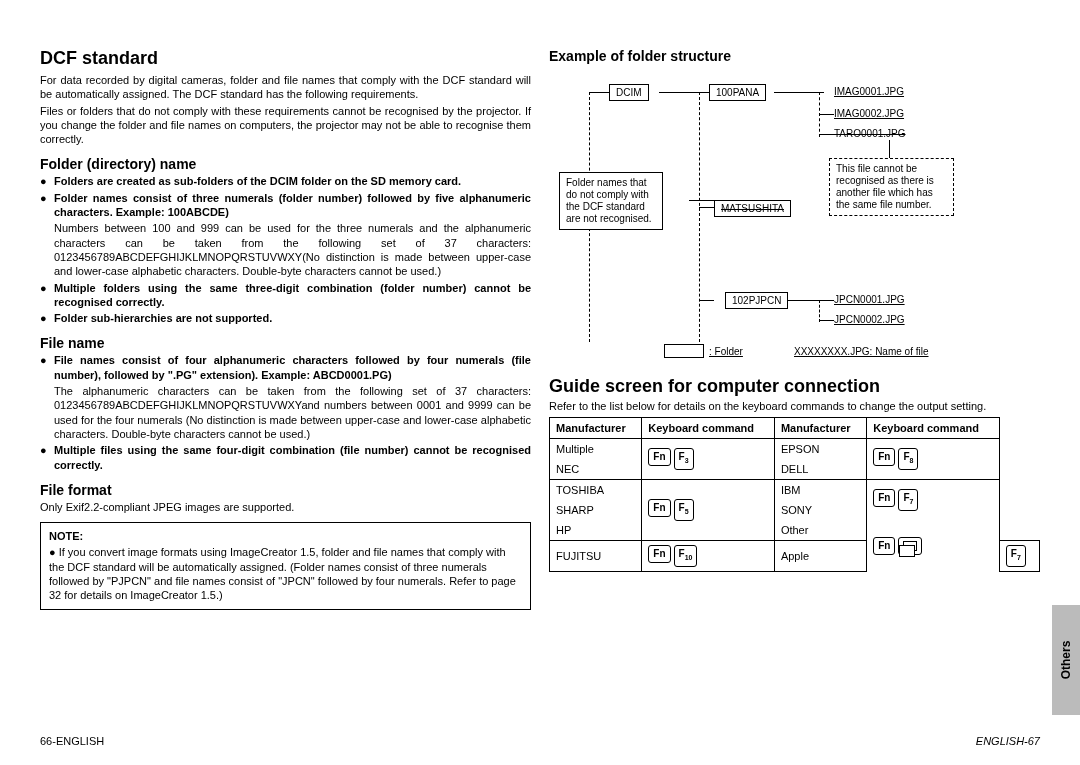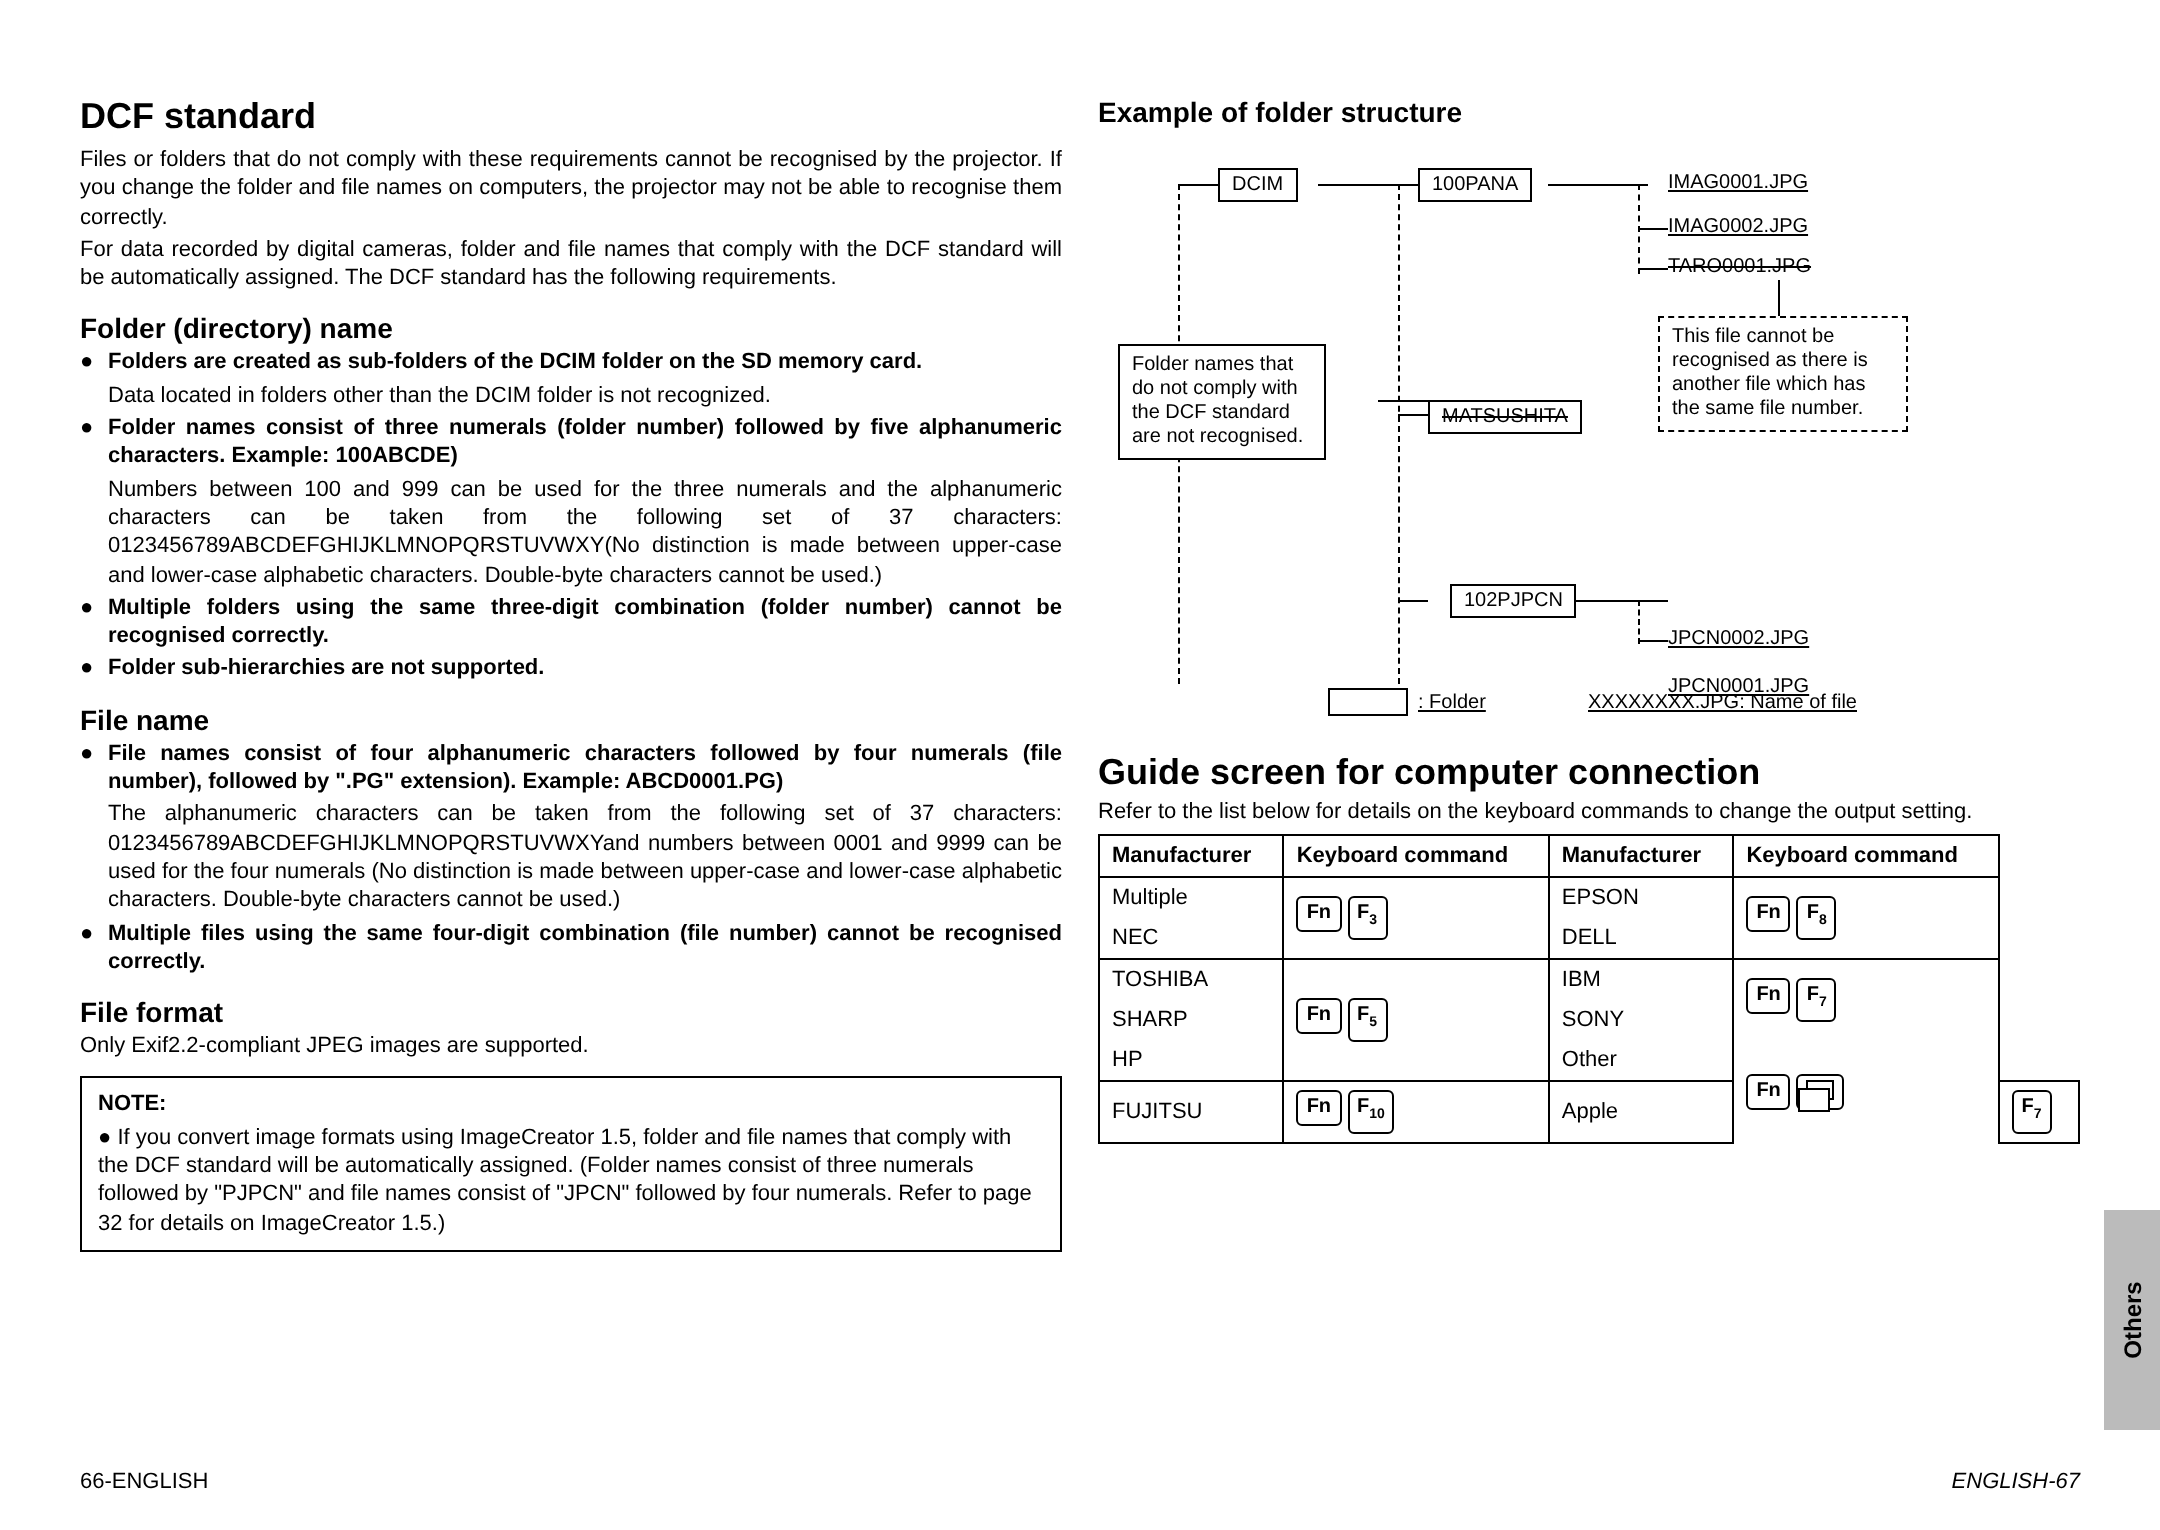--- a/index.html
+++ b/index.html
@@ -148,28 +148,27 @@
     background: #fff;
   }
 </style>
 </head>
 <body>
 
 <div class="page">
 
   <div class="col">
     <h1>DCF standard</h1>
+    <p>For data recorded by digital cameras, folder and file names that comply with the DCF standard will be automatically assigned. The DCF standard has the following requirements.</p>
     <p>Files or folders that do not comply with these requirements cannot be recognised by the projector. If you change the folder and file names on computers, the projector may not be able to recognise them correctly.</p>
-    <p>For data recorded by digital cameras, folder and file names that comply with the DCF standard will be automatically assigned. The DCF standard has the following requirements.</p>
 
     <h2>Folder (directory) name</h2>
     <ul>
       <li><span class="bullet">●</span><b>Folders are created as sub-folders of the DCIM folder on the SD memory card.</b></li>
     </ul>
-    <p class="sub">Data located in folders other than the DCIM folder is not recognized.</p>
     <ul>
       <li><span class="bullet">●</span><b>Folder names consist of three numerals (folder number) followed by five alphanumeric characters. Example: 100ABCDE)</b></li>
     </ul>
     <p class="sub">Numbers between 100 and 999 can be used for the three numerals and the alphanumeric characters can be taken from the following set of 37 characters: 0123456789ABCDEFGHIJKLMNOPQRSTUVWXY(No distinction is made between upper-case and lower-case alphabetic characters. Double-byte characters cannot be used.)</p>
     <ul>
       <li><span class="bullet">●</span><b>Multiple folders using the same three-digit combination (folder number) cannot be recognised correctly.</b></li>
       <li><span class="bullet">●</span><b>Folder sub-hierarchies are not supported.</b></li>
     </ul>
 
     <h2>File name</h2>
@@ -220,21 +219,21 @@
 
       <div class="callout" style="left:10px; top:100px; width:104px;">Folder names that do not comply with the DCF standard are not recognised.</div>
       <div class="hline" style="left:140px; top:128px; width:25px;"></div>
 
       <div class="dbox strike" style="left:165px; top:128px;">MATSUSHITA</div>
 
       <div class="callout dash-border" style="left:280px; top:86px; width:125px;">This file cannot be recognised as there is another file which has the same file number.</div>
       <div class="vline" style="left:340px; top:68px; height:18px;"></div>
 
       <div class="dbox" style="left:176px; top:220px;">102PJPCN</div>
-      <div class="dtext" style="left:285px; top:222px;margin-top:44px;">JPCN0001.JPG</div>
+      <div class="dtext" style="left:285px; top:222px;">JPCN0001.JPG</div>
       <div class="dtext" style="left:285px; top:242px;">JPCN0002.JPG</div>
 
       <div class="lg-box" style="left:115px; top:272px;"></div>
       <div class="dtext" style="left:160px; top:274px;">: Folder</div>
       <div class="dtext" style="left:245px; top:274px;">XXXXXXXX.JPG: Name of file</div>
     </div>
 
     <h2 class="big">Guide screen for computer connection</h2>
     <p>Refer to the list below for details on the keyboard commands to change the output setting.</p>
 

